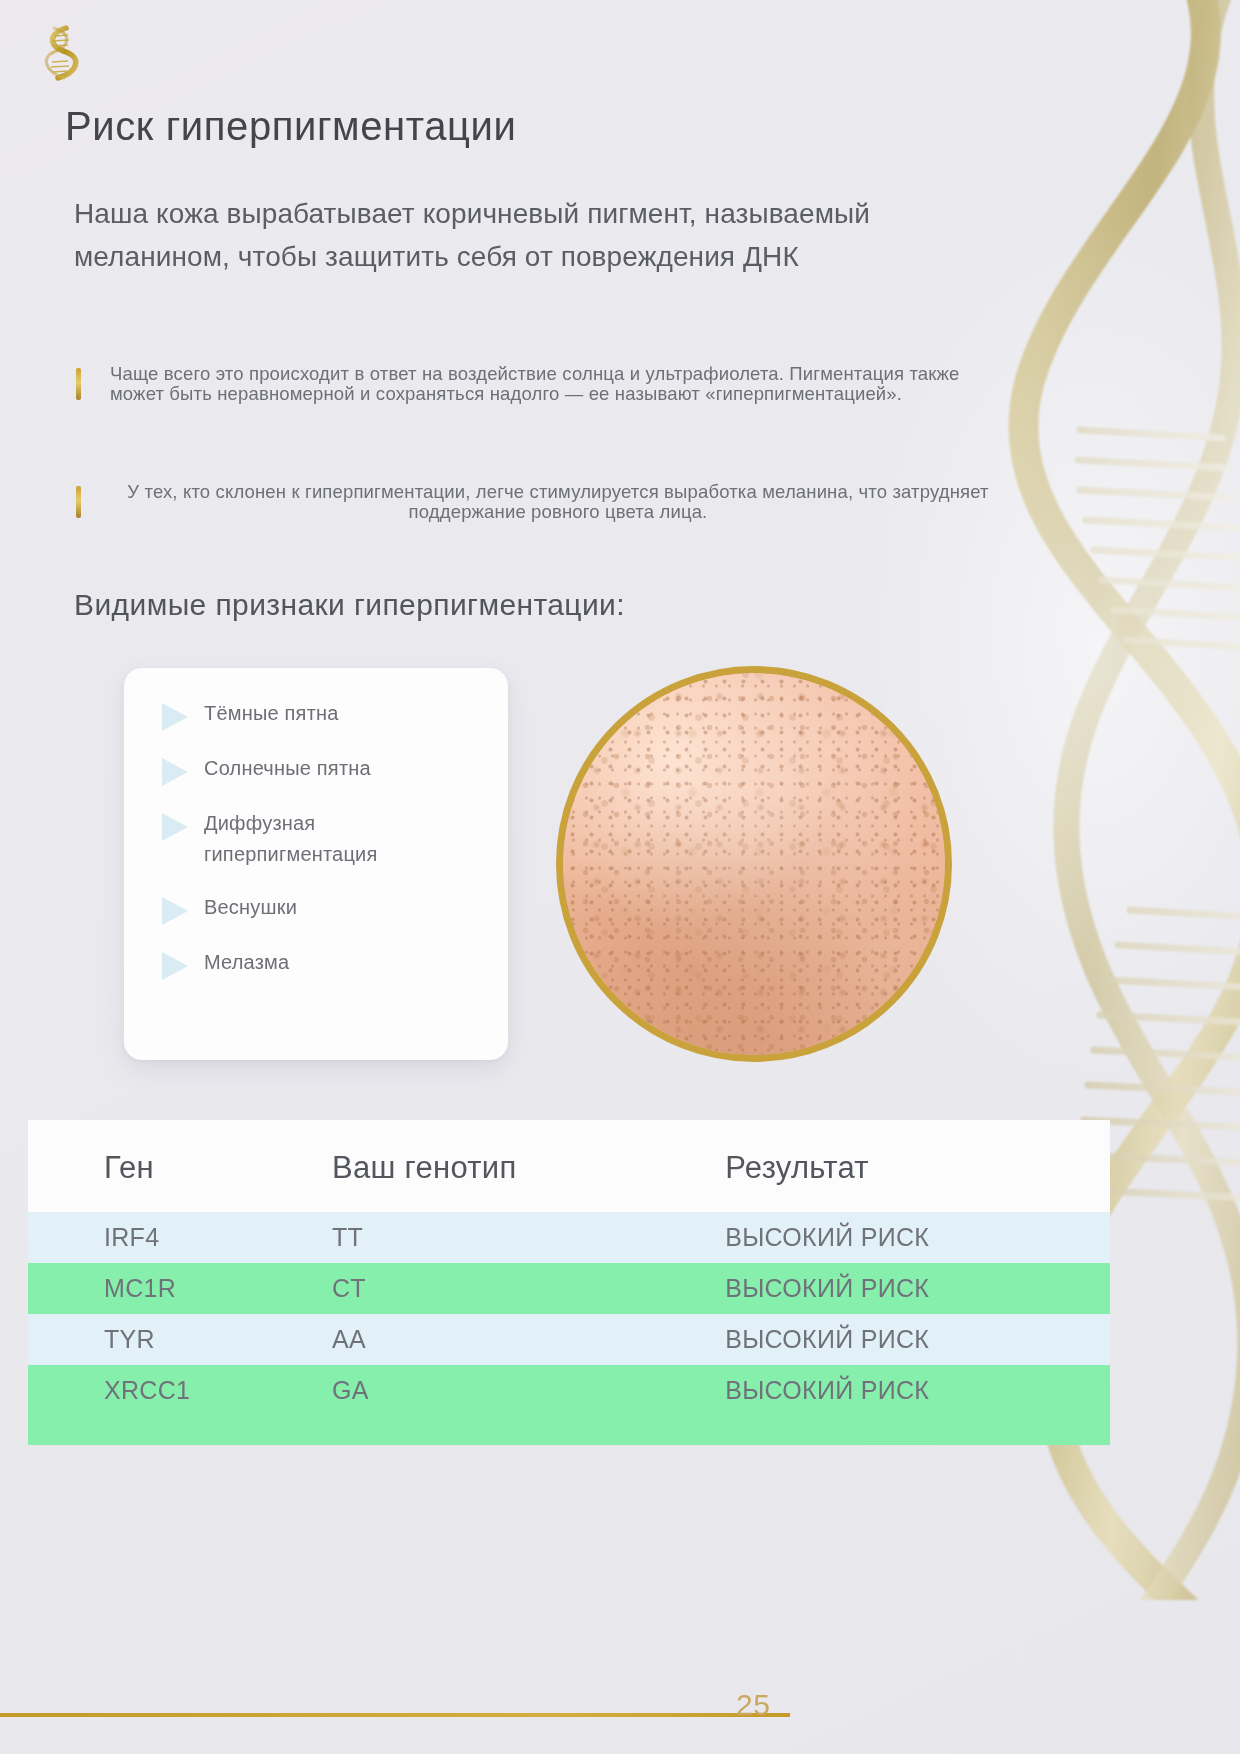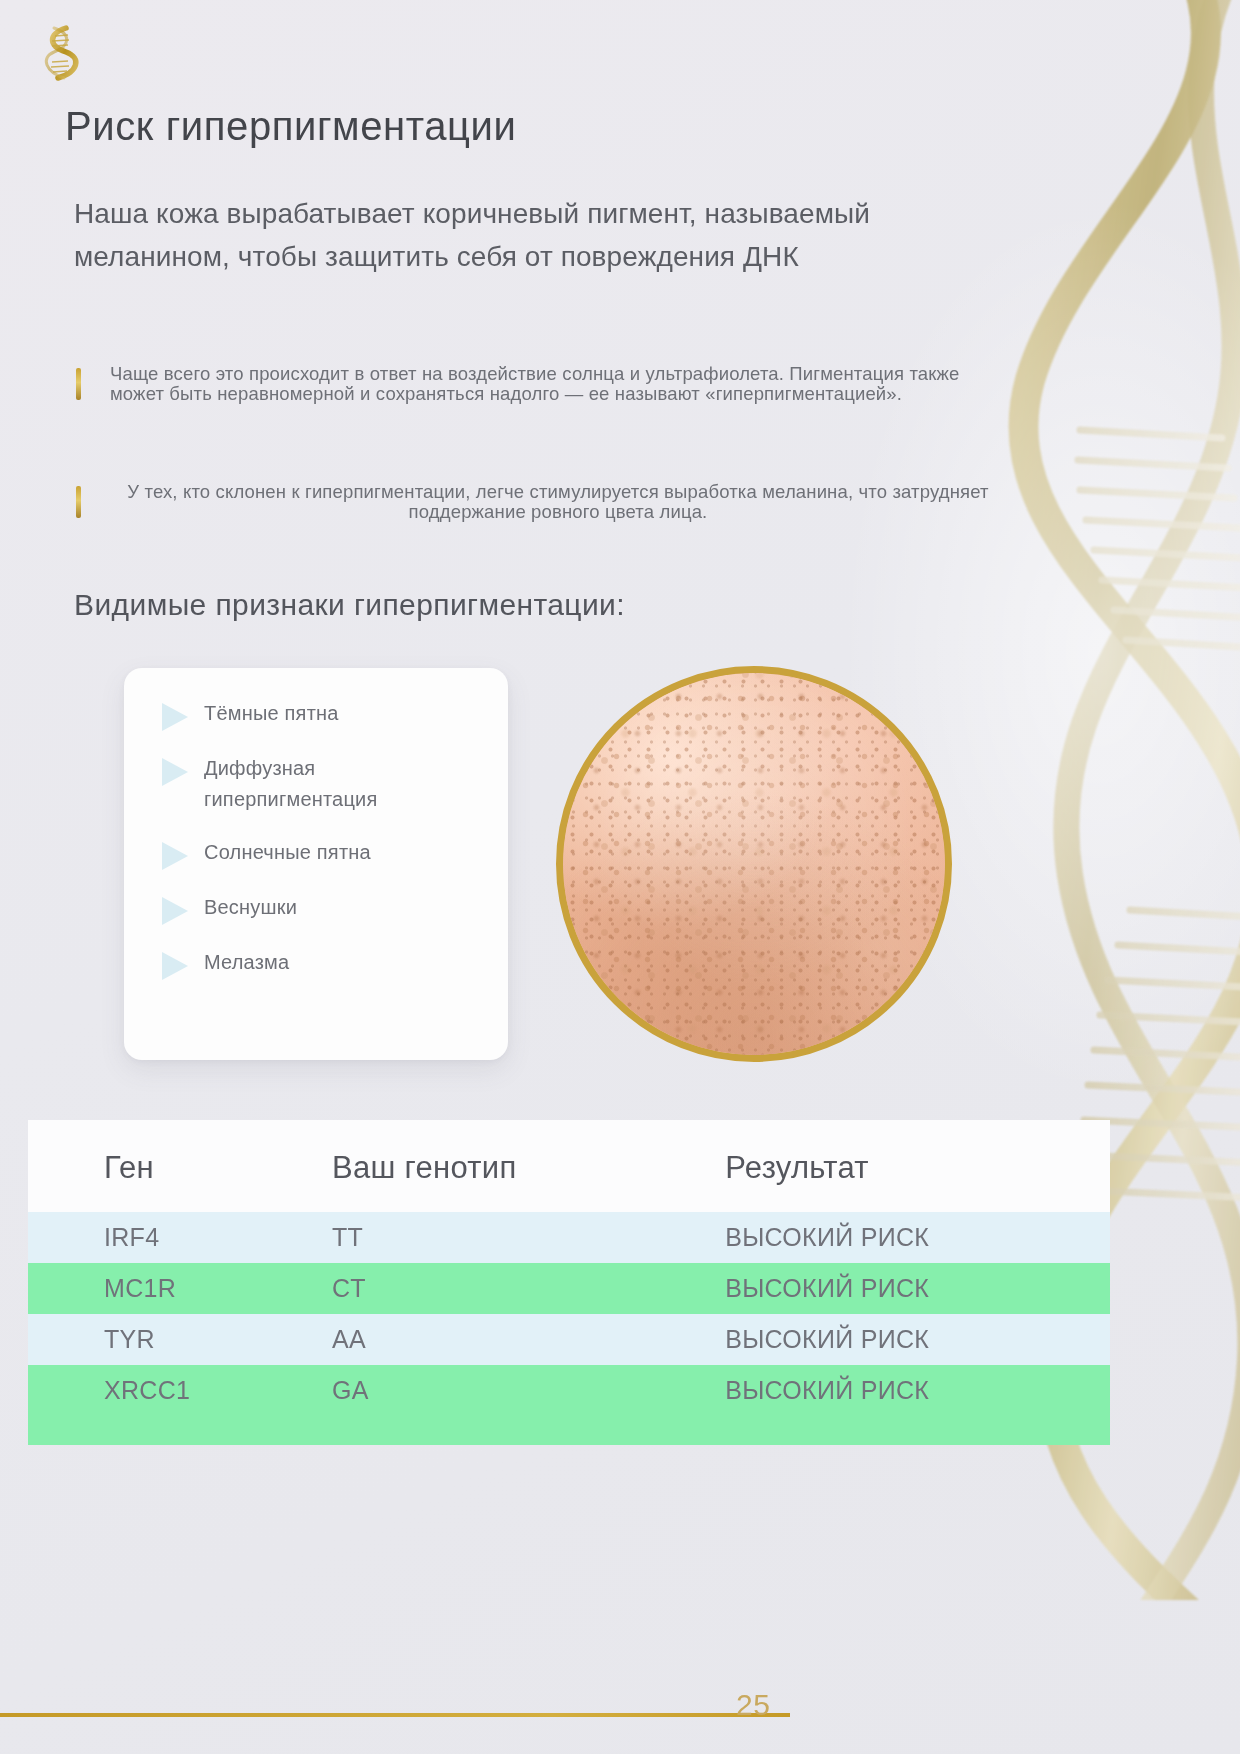--- a/index.html
+++ b/index.html
@@ -351,25 +351,25 @@
 
   <h2 class="section-heading">Видимые признаки гиперпигментации:</h2>
 
   <div class="signs-card">
     <div class="sign-row">
       <span class="sign-arrow"></span>
       <span class="sign-label">Тёмные пятна</span>
     </div>
     <div class="sign-row">
       <span class="sign-arrow"></span>
-      <span class="sign-label">Диффузная гиперпигментация</span>
+      <span class="sign-label">Солнечные пятна</span>
     </div>
     <div class="sign-row">
       <span class="sign-arrow"></span>
-      <span class="sign-label">Солнечные пятна</span>
+      <span class="sign-label">Диффузная гиперпигментация</span>
     </div>
     <div class="sign-row">
       <span class="sign-arrow"></span>
       <span class="sign-label">Веснушки</span>
     </div>
     <div class="sign-row">
       <span class="sign-arrow"></span>
       <span class="sign-label">Мелазма</span>
     </div>
   </div>

